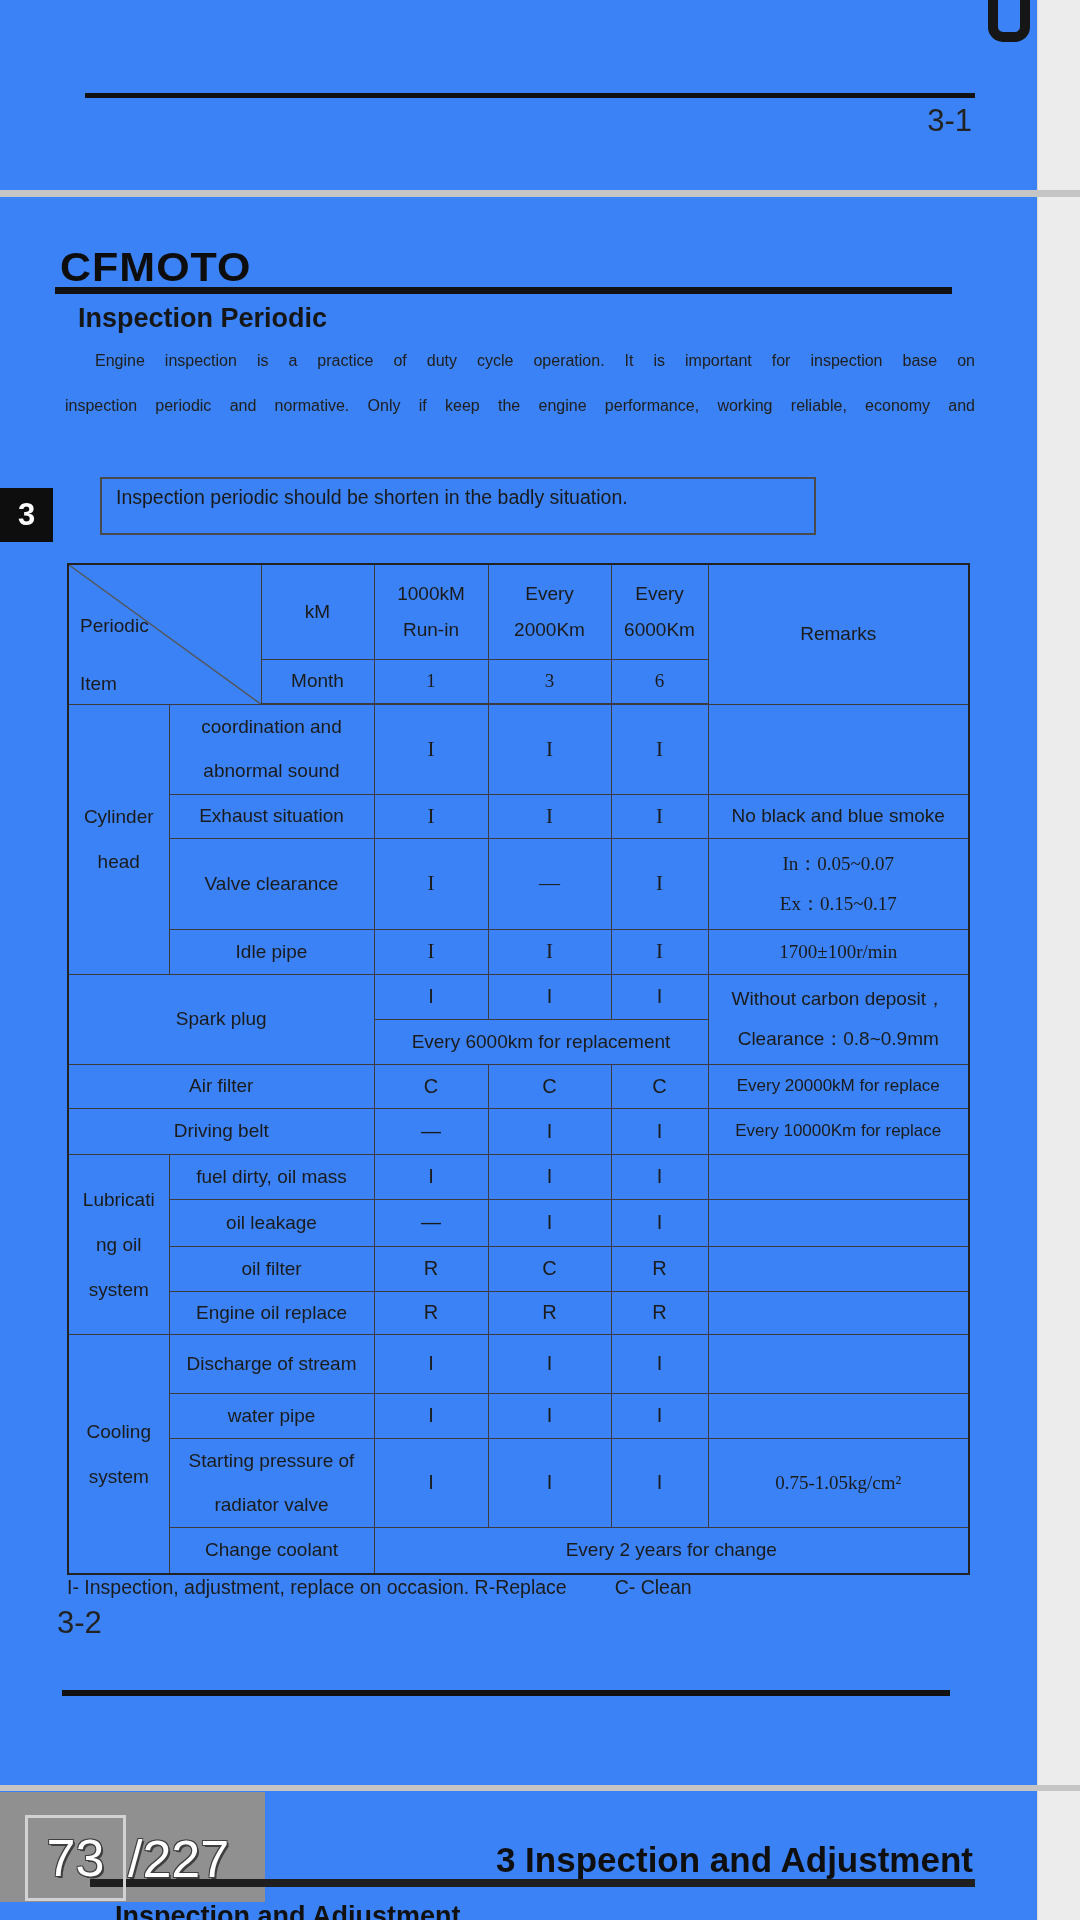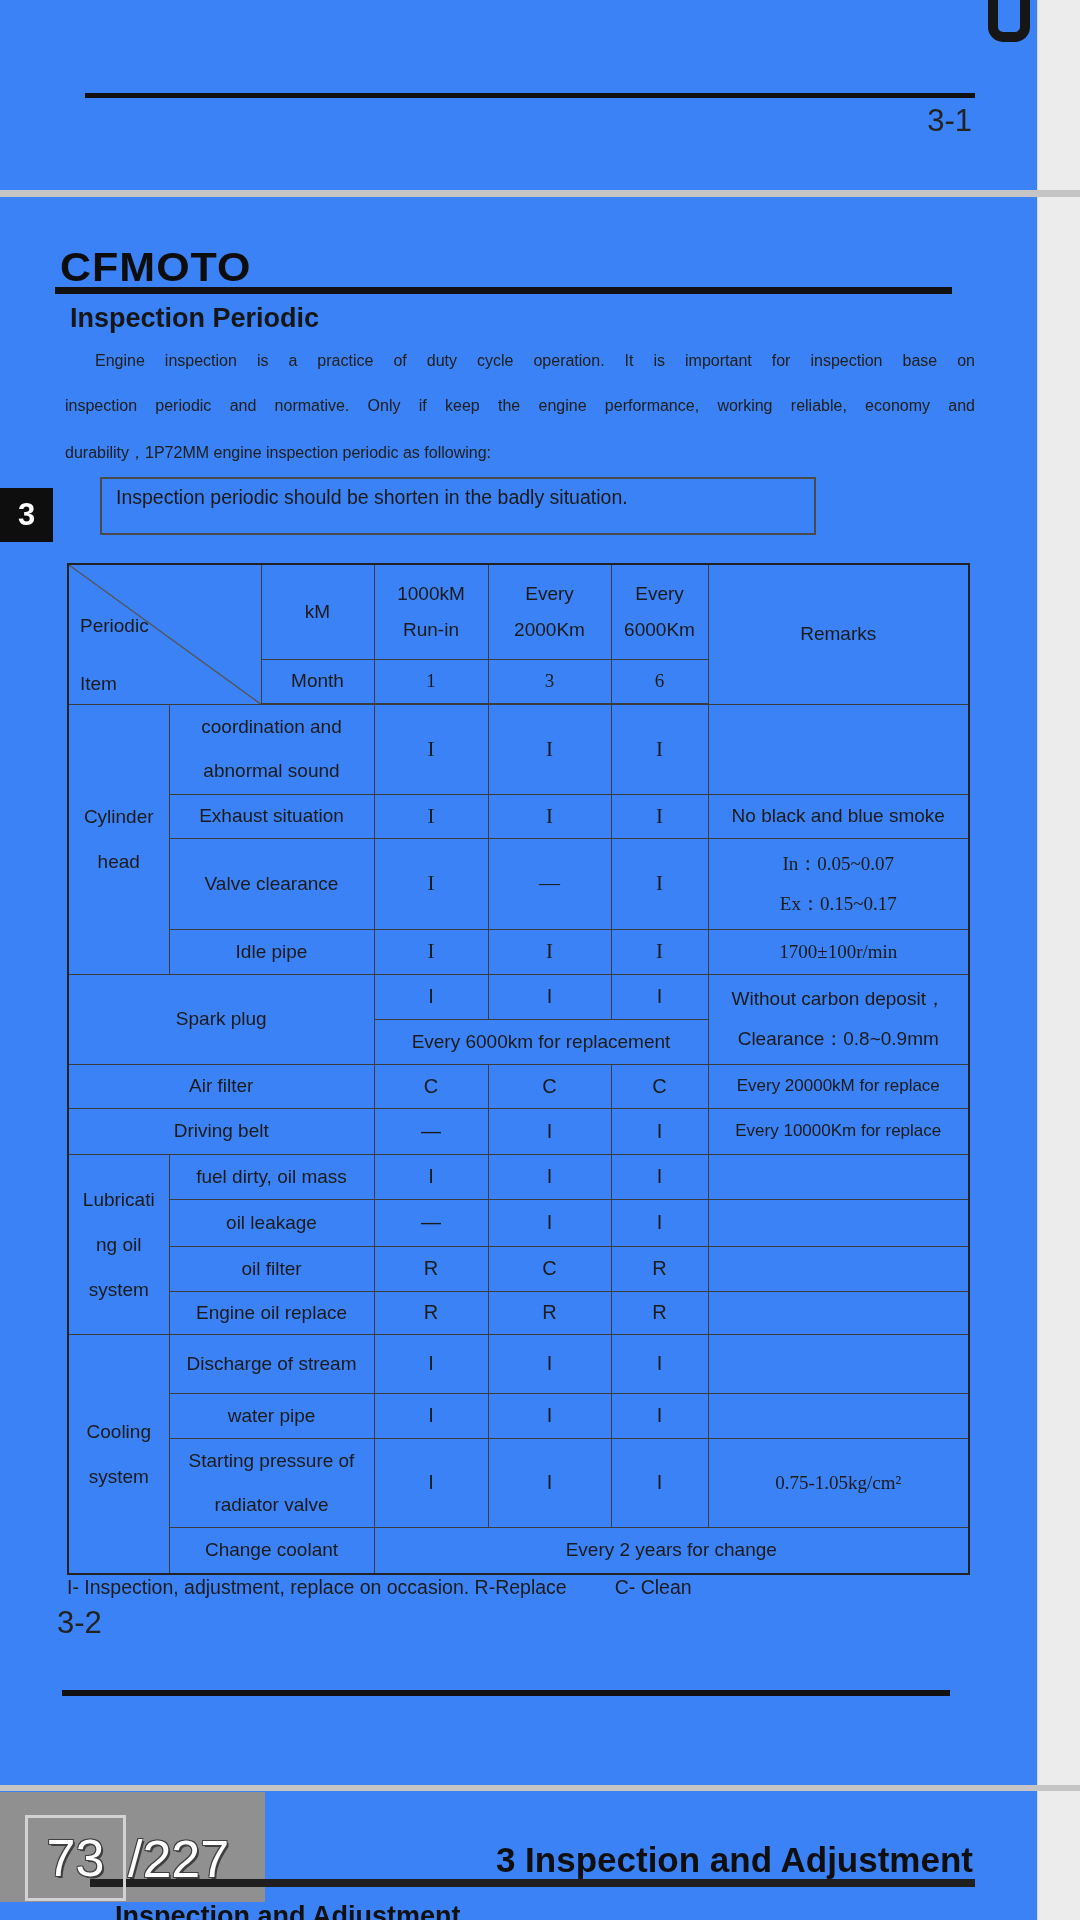--- a/index.html
+++ b/index.html
@@ -15,21 +15,21 @@
           border-radius:0 0 15px 15px;}
   #toprule{left:85px;top:93px;width:890px;height:5px;background:#111;}
   #pageno-1{left:0;top:103px;width:972px;text-align:right;font-size:31px;color:#222;}
   .graybar{left:0;width:1080px;height:7px;background:#c5c5c5;}
   #graybar1{top:190px;}
   #graybar2{top:1785px;height:6px;}
 
   #brand{left:60px;top:244px;font-size:43px;font-weight:bold;letter-spacing:1px;
          transform:scaleY(0.95);transform-origin:left top;color:#0d0d0d;}
   #brandrule{left:55px;top:287px;width:897px;height:7px;background:#111;}
-  #heading{left:70px;top:303px;font-size:27px;font-weight:bold;color:#161616;}
+  #heading{left:78px;top:303px;font-size:27px;font-weight:bold;color:#161616;}
 
   .para{left:65px;width:910px;font-size:16px;color:#202020;}
   .just{text-align:justify;text-align-last:justify;}
   #para1{top:352px;padding-left:30px;box-sizing:border-box;}
   #para2{top:397px;}
   #para3{top:443px;}
 
   #chapter-box{left:0;top:488px;width:53px;height:54px;background:#0e0e0e;color:#fff;
                font-size:31px;font-weight:bold;display:flex;align-items:center;justify-content:center;}
   #notebox{left:100px;top:477px;width:716px;height:58px;border:2px solid #4a4a4a;
@@ -87,21 +87,20 @@
   <div id="pageno-1" class="abs">3-1</div>
 
   <div id="graybar1" class="abs graybar"></div>
 
   <div id="brand" class="abs">CFMOTO</div>
   <div id="brandrule" class="abs"></div>
   <div id="heading" class="abs">Inspection Periodic</div>
 
   <div id="para1" class="abs para just">Engine inspection is a practice of duty cycle operation. It is important for inspection base on</div>
   <div id="para2" class="abs para just">inspection periodic and normative. Only if keep the engine performance, working reliable, economy and</div>
-  <div id="para3" class="abs para">durability，1P72MM engine inspection periodic as following:</div>
 
   <div id="chapter-box" class="abs">3</div>
 
   <div id="notebox" class="abs">
     <div>Inspection periodic should be shorten in the badly situation.</div>
   </div>
 
   <table id="sched">
     <colgroup>
       <col style="width:101px">

